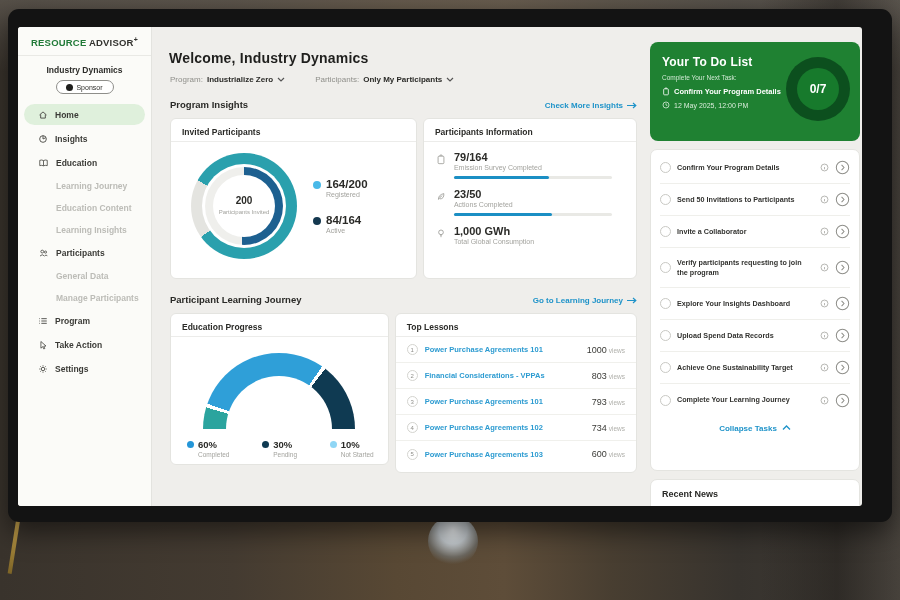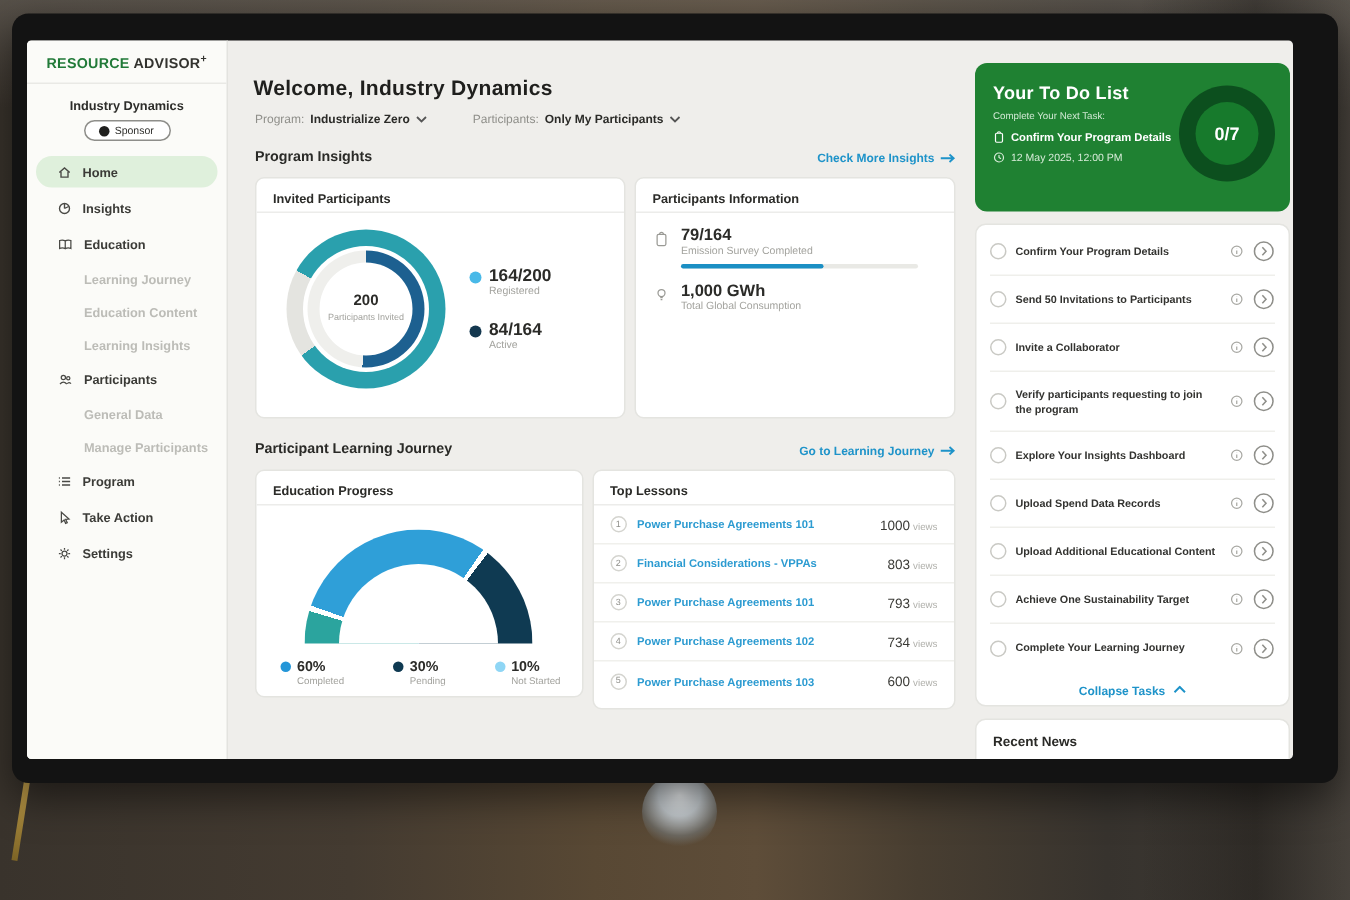--- a/index.html
+++ b/index.html
@@ -300,20 +300,32 @@
                 </svg>
               <div>
                 <div class="stat-val">79/164</div>
                 <div class="stat-lab">Emission Survey Completed</div>
                 <div class="bar">
                     <div class="bar-fill w60"></div>
                   </div>
               </div>
             </div>
             <div class="stat">
+              <svg width="10" height="11" viewBox="0 0 12 13" fill="none" stroke="currentColor" stroke-width="1">
+                  <path d="M3 10 Q2.6 4.6 9.4 3 Q9.8 9.4 4.6 9.4 M3 10 Q4.5 7 7.5 5.5"></path>
+                </svg>
+              <div>
+                <div class="stat-val">23/50</div>
+                <div class="stat-lab">Actions Completed</div>
+                <div class="bar">
+                    <div class="bar-fill w62"></div>
+                  </div>
+              </div>
+            </div>
+            <div class="stat">
               <svg width="10" height="12" viewBox="0 0 12 14" fill="none" stroke="currentColor" stroke-width="1">
                   <circle cx="6" cy="5" r="2.8"></circle>
                   <path d="M5 8.6 h2 M5.3 10.2 h1.4"></path>
                 </svg>
               <div>
                 <div class="stat-val">1,000 GWh</div>
                 <div class="stat-lab">Total Global Consumption</div>
               </div>
             </div>
           </div>
@@ -489,32 +501,20 @@
                 <circle cx="6" cy="6" r="4.6"></circle>
                 <path d="M6 5.4 V8.4 M6 3.6 V3.8"></path>
               </svg>
             <svg width="15" height="15" viewBox="0 0 16 16" fill="none" stroke="#8f8f8a" stroke-width="1.1">
                 <circle cx="8" cy="8" r="6.6"></circle>
                 <polyline points="7,5.2 9.6,8 7,10.8"></polyline>
               </svg>
           </div>
           <div class="task-row">
             <span class="chk"></span>
-            <span class="task-label">Upload Additional Educational Content</span>
-            <svg width="9" height="9" viewBox="0 0 12 12" fill="none" stroke="#a8a8a3" stroke-width="1.1">
-                <circle cx="6" cy="6" r="4.6"></circle>
-                <path d="M6 5.4 V8.4 M6 3.6 V3.8"></path>
-              </svg>
-            <svg width="15" height="15" viewBox="0 0 16 16" fill="none" stroke="#8f8f8a" stroke-width="1.1">
-                <circle cx="8" cy="8" r="6.6"></circle>
-                <polyline points="7,5.2 9.6,8 7,10.8"></polyline>
-              </svg>
-          </div>
-          <div class="task-row">
-            <span class="chk"></span>
             <span class="task-label">Achieve One Sustainability Target</span>
             <svg width="9" height="9" viewBox="0 0 12 12" fill="none" stroke="#a8a8a3" stroke-width="1.1">
                 <circle cx="6" cy="6" r="4.6"></circle>
                 <path d="M6 5.4 V8.4 M6 3.6 V3.8"></path>
               </svg>
             <svg width="15" height="15" viewBox="0 0 16 16" fill="none" stroke="#8f8f8a" stroke-width="1.1">
                 <circle cx="8" cy="8" r="6.6"></circle>
                 <polyline points="7,5.2 9.6,8 7,10.8"></polyline>
               </svg>
           </div>

